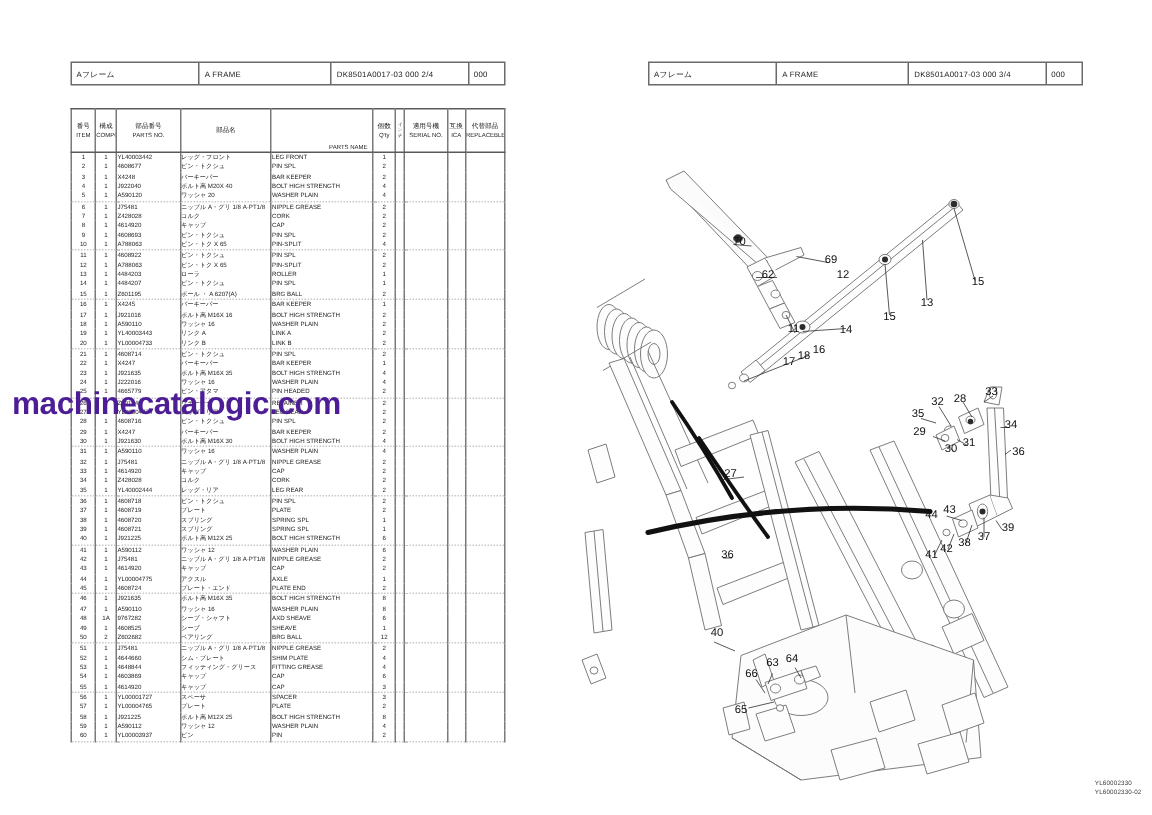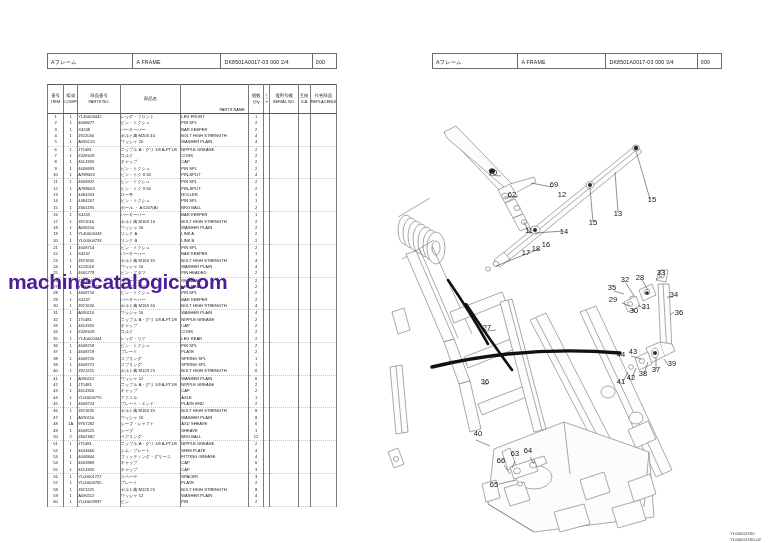--- a/index.html
+++ b/index.html
@@ -10,21 +10,21 @@
   body {
     width: 768px;
     height: 543px;
     font-family: "Liberation Sans", sans-serif;
     position: relative;
     overflow: hidden;
     color: #1a1a1a;
   }
   .page {
     position: absolute;
-    top: 12px; left: 0;
+    top: 0; left: 0;
     width: 768px;
     height: 469px;
     display: flex;
   }
   .panel {
     position: relative;
     box-sizing: border-box;
   }
   .panel-left  { width: 384px; height: 543px; }
   .panel-right { width: 384px; height: 543px; }

